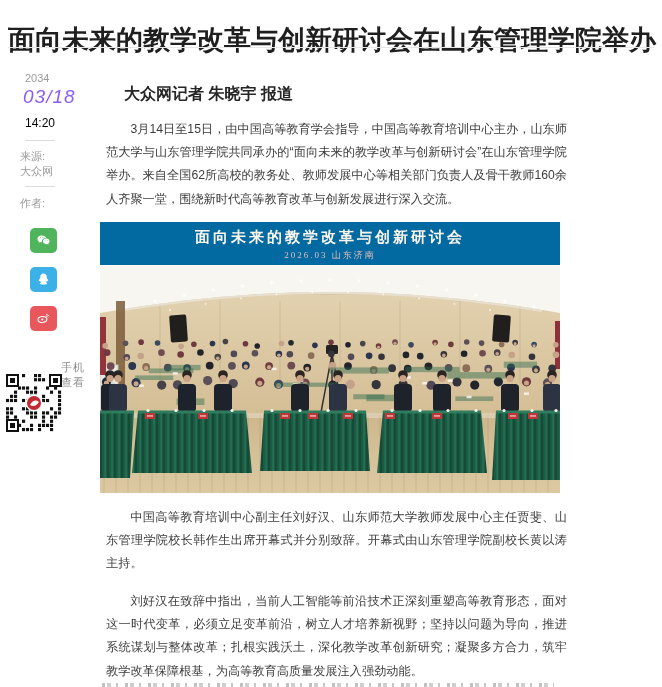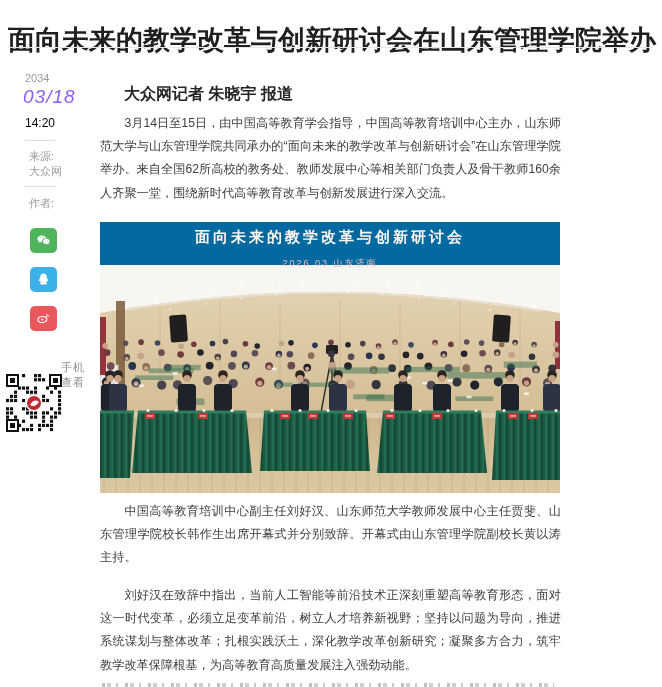--- a/index.html
+++ b/index.html
@@ -13,45 +13,45 @@
     letter-spacing:0px;white-space:nowrap;
   }
   .head-divider{position:absolute;left:8px;top:47px;width:646px;height:1px;background:#e7e7e7;}
 
   
   .side{position:absolute;left:0;top:0;width:96px;}
   .side .year{position:absolute;left:25px;top:72px;font-size:11px;color:#9a9a9a;}
   .side .date{position:absolute;left:23px;top:86px;font-size:19px;font-style:italic;color:#8b5cf6;letter-spacing:1px;}
   .side .time{position:absolute;left:25px;top:116px;font-size:12px;color:#000000;}
   .side-div{position:absolute;left:25px;width:30px;height:1px;background:#dddddd;}
-  .lab{position:absolute;left:29px;font-size:11px;color:#9b9b9b;line-height:15px;}
+  .lab{position:absolute;left:20px;font-size:11px;color:#9b9b9b;line-height:15px;}
   .share-btn{position:absolute;left:30px;width:27px;height:25px;border-radius:5px;border:none;
     display:flex;align-items:center;justify-content:center;cursor:pointer;padding:0;}
   .share-btn svg{width:17px;height:17px;display:block;}
   .mobile-label{position:absolute;left:31px;top:360px;font-size:11px;color:#8d8d8d;letter-spacing:1px;margin-left:30px;}
   .qr{position:absolute;left:6px;top:374px;width:56px;height:58px;background:#fff;}
 
   
   .byline{position:absolute;left:100px;top:84px;width:461px;font-size:16px;font-weight:bold;color:#262626;text-indent:24px;}
   .para{position:absolute;left:100px;width:461px;font-size:12.2px;line-height:23.2px;color:#3d3d3d;
-    text-align:justify;text-indent:2em;margin:0;}
+    text-align:justify;text-indent:2em;margin:6px;}
   #p1{top:112px;}
   #p2{top:500px;}
   #p3{top:584px;}
   .clip-strip{position:absolute;left:102px;top:683px;width:452px;height:4px;opacity:.55;
     background:repeating-linear-gradient(90deg,#8f8f8f 0 3px,#fff 3px 5px,#a7a7a7 5px 9px,#fff 9px 14px,#989898 14px 16px,#fff 16px 23px);}
 
   
   .photo{position:absolute;left:100px;top:222px;width:460px;height:271px;overflow:hidden;background:#d8c5a0;}
   .banner{position:absolute;left:0;top:0;width:460px;height:43px;background:#bb3b43;text-align:center;}
   .banner-title{
     padding-top:6px;font-family:"Liberation Serif","DejaVu Serif",serif;font-weight:bold;
     font-size:15px;color:#fdf6ef;letter-spacing:3px;
   }
-  .banner-sub{margin-top:10px;font-size:9px;color:#e9bdbd;letter-spacing:2px;font-family:Liberation Sans, sans-serif;}
+  .banner-sub{margin-top:2px;font-size:9px;color:#e9bdbd;letter-spacing:2px;font-family:Liberation Serif, serif;}
   .room{position:absolute;left:0;top:43px;width:460px;height:228px;display:block;}
 </style>
 </head>
 <body>
 
 <h1 class="headline">面向未来的教学改革与创新研讨会在山东管理学院举办</h1>
 <div class="head-divider"></div>
 
 <div class="side">
   <div class="year">2034</div>

